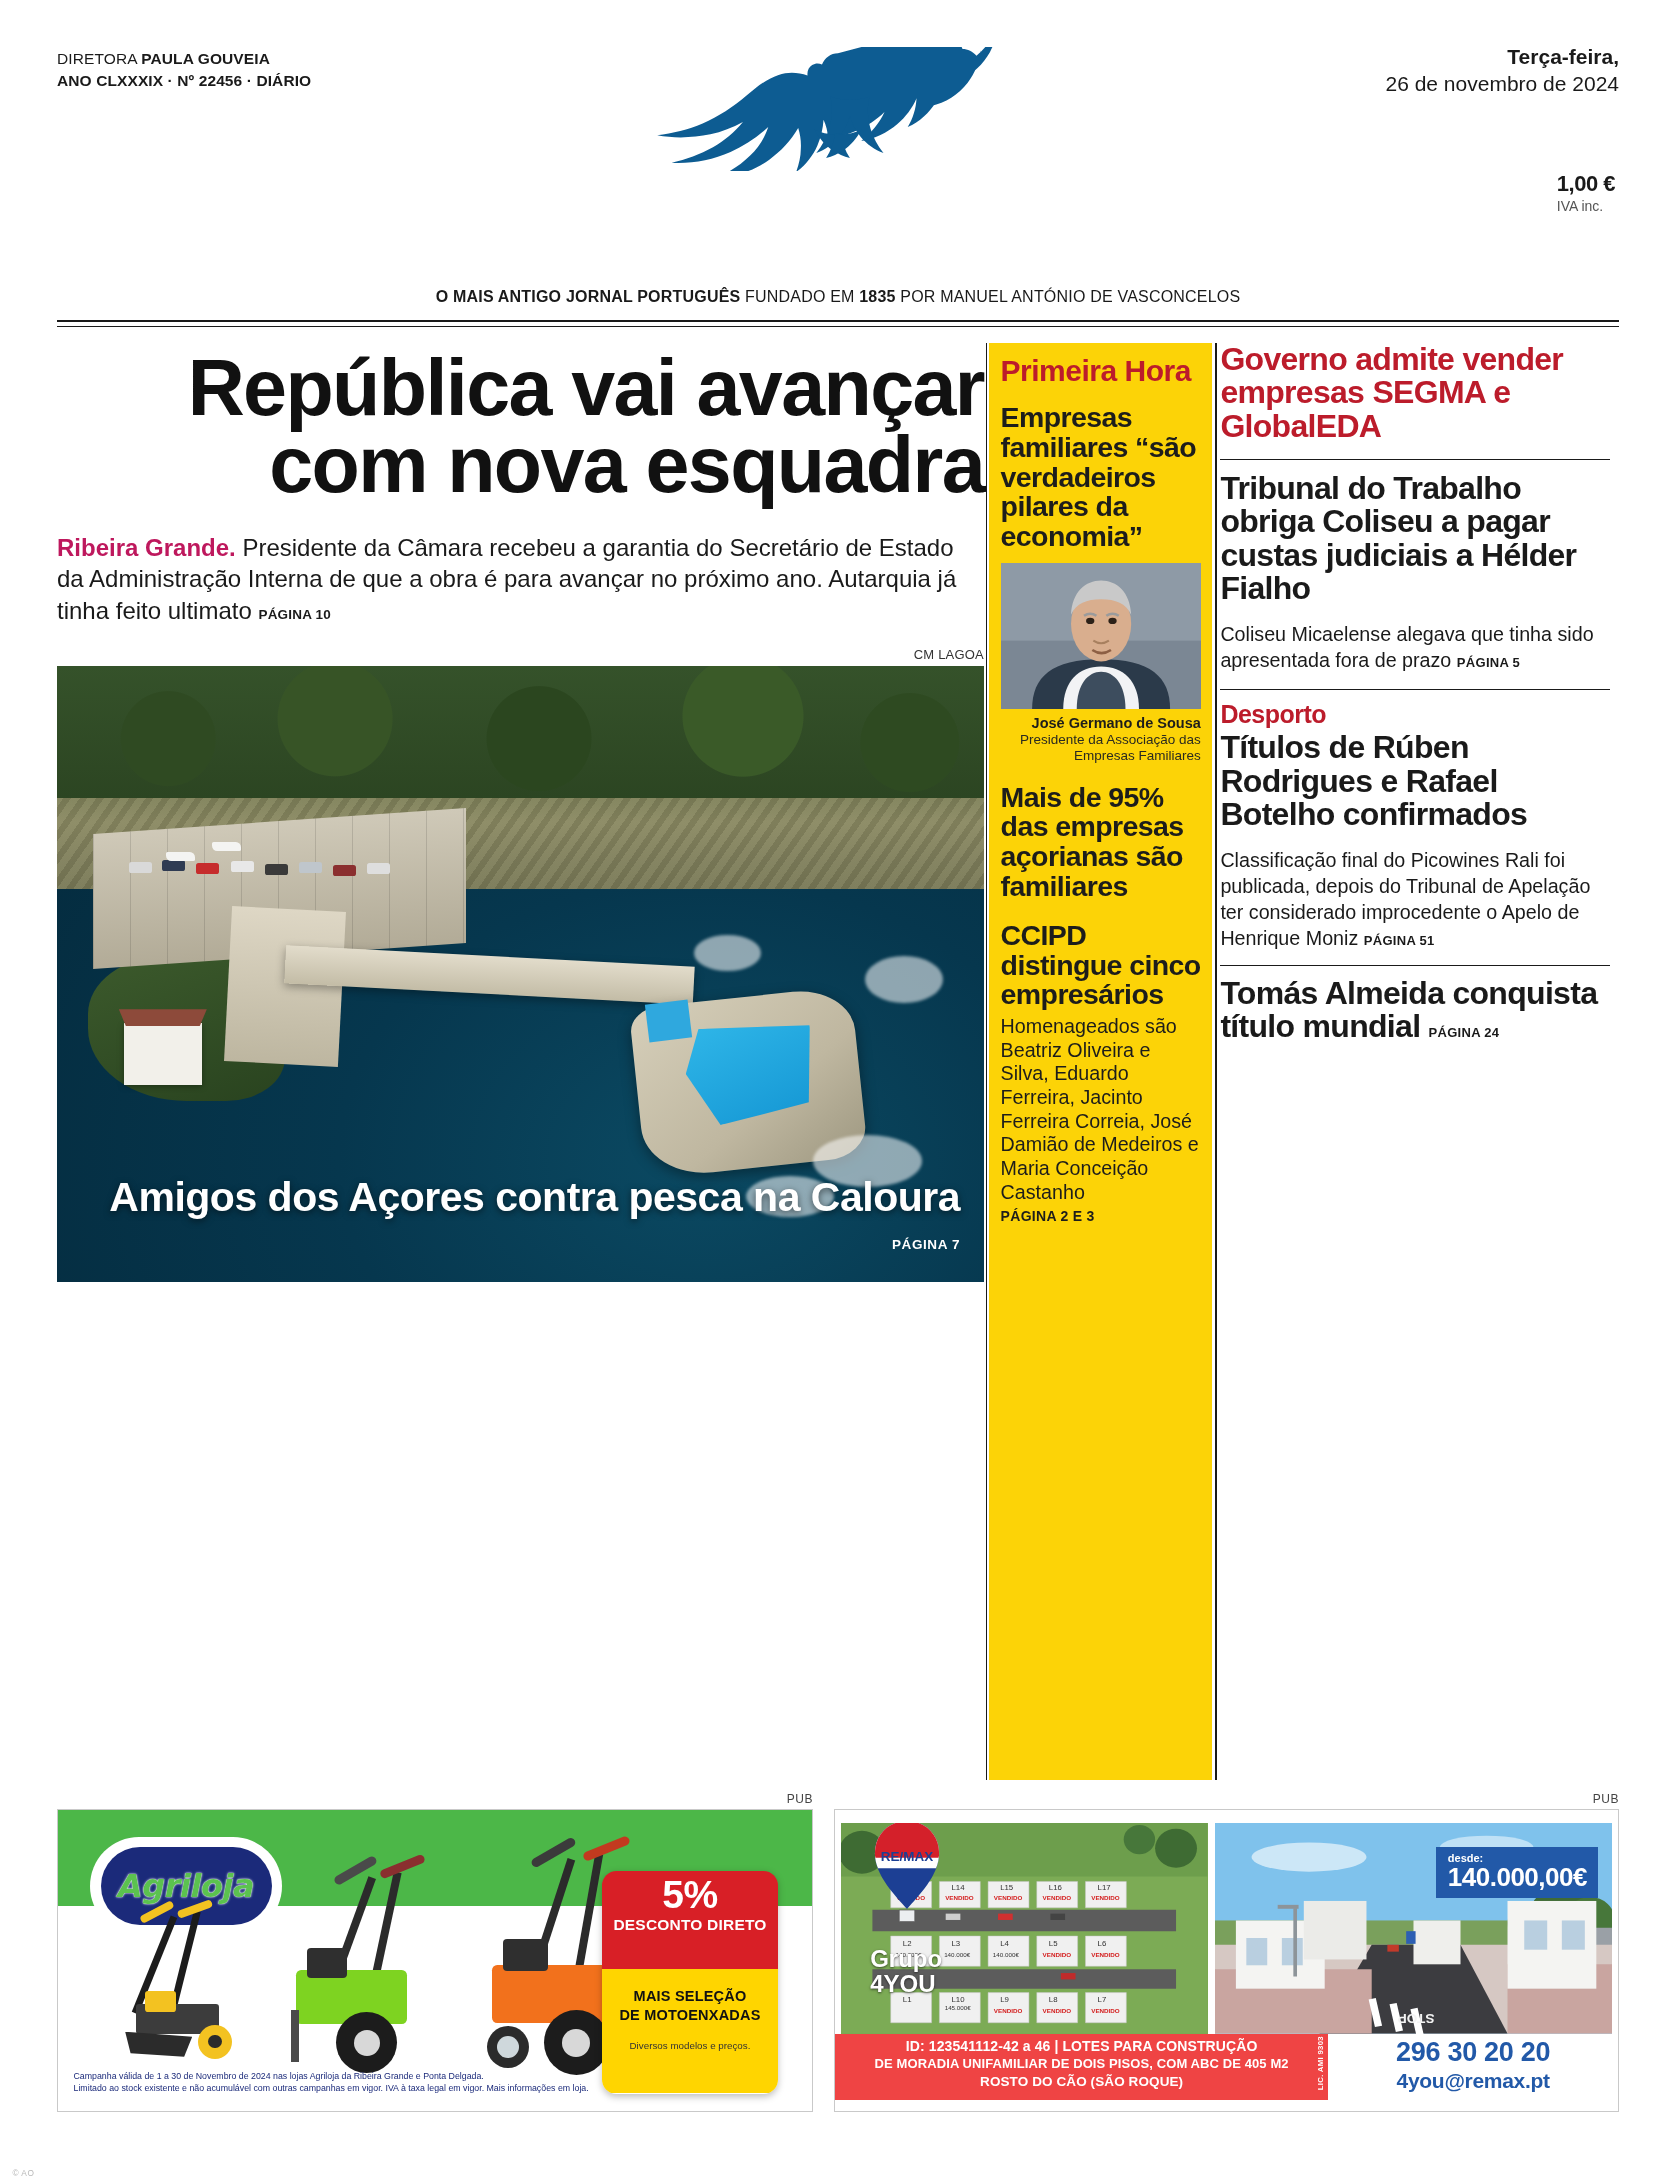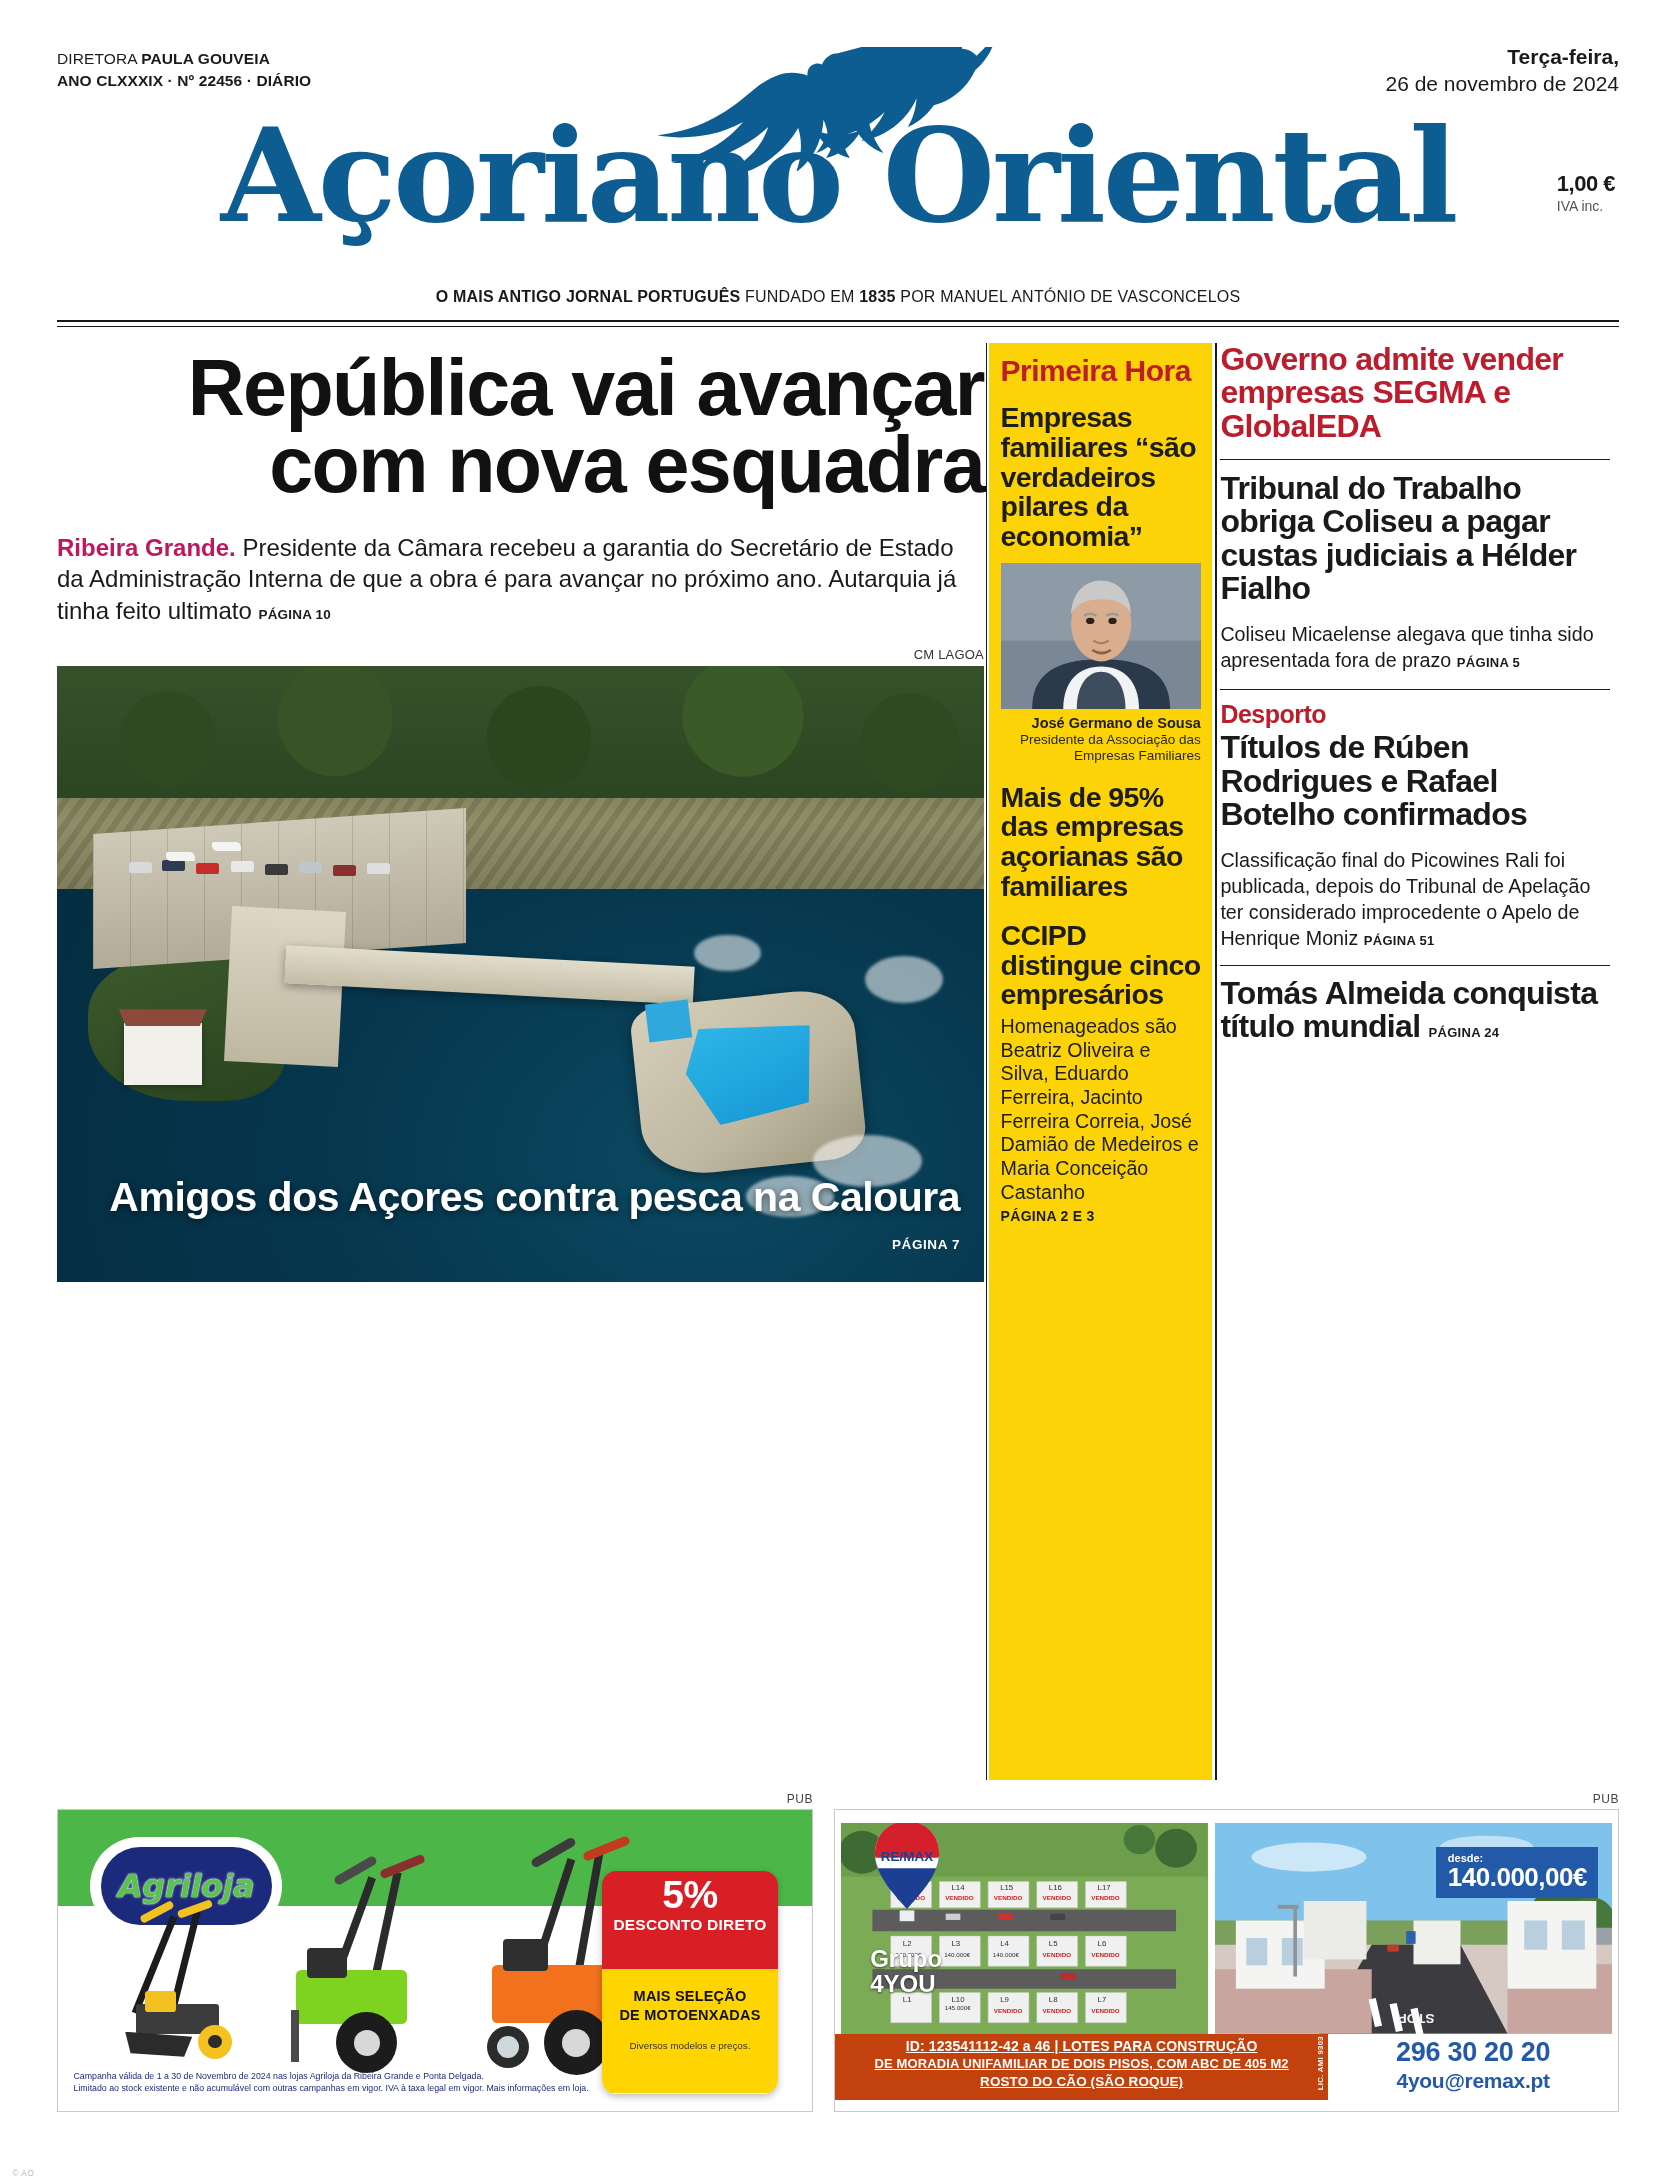--- a/index.html
+++ b/index.html
@@ -171,21 +171,21 @@
     font-size: 24px; font-weight: 700; line-height: 1.02;
     text-shadow: 0 1px 2.6px rgba(0,0,0,.6);
   }
   .price-tag {
     position: absolute; right: 13.5px; top: 24px; background: #2259a8; color: #fff;
     padding: 5.2px 11.4px 7.2px 11.4px; z-index: 4; text-align: left;
   }
   .price-tag .desde { font-size: 11px; font-weight: 700; }
   .price-tag .val { font-size: 26px; font-weight: 700; line-height: 1; letter-spacing: -0.5px; }
   .rmx-bottom { display: flex; height: 66px; }
-  .rmx-blue { flex: 0 0 63%; background: #c2410c; color: #fff; text-align: center; padding: 4.1px 3.1px 0 3.1px; position: relative; text-decoration: underline; }
+  .rmx-blue { flex: 0 0 63%; background: #ef4444; color: #fff; text-align: center; padding: 4.1px 3.1px 0 3.1px; position: relative; }
   .rmx-b1 { font-size: 14px; font-weight: 700; letter-spacing: 0.1px; }
   .rmx-b2 { font-size: 13px; font-weight: 700; margin-top: 2.6px; letter-spacing: 0.1px; }
   .rmx-b3 { font-size: 13.5px; font-weight: 700; margin-top: 3.1px; letter-spacing: 0.1px; }
   .rmx-lic {
     position: absolute; right: 3.1px; top: 2.1px; font-size: 7.8px; font-weight: 700;
     writing-mode: vertical-rl; transform: rotate(180deg); color: #fff; letter-spacing: 0.3px;
   }
   .rmx-white { flex: 1; background: #fff; color: #2259a8; text-align: center; padding-top: 3.1px; }
   .rmx-phone { font-size: 27px; font-weight: 700; letter-spacing: -0.3px; }
   .rmx-mail { font-size: 21px; font-weight: 700; margin-top: 1px; letter-spacing: -0.3px; }
@@ -259,21 +259,20 @@
     <svg class="eagle" viewBox="0 0 1030 240" aria-hidden="true">
       <g fill="#0d5c92">
         <path d="M515 12c-14 0-26 9-31 22-6-3-13-3-19 1-7 4-10 12-9 20-18-6-38-7-56-1-24 8-43 24-62 40-26 22-54 41-85 54-28 12-58 19-88 23 34 6 69 5 103-2 22-5 43-13 63-24-16 20-36 36-58 49-25 14-52 24-80 30 39 2 78-5 114-21 27-12 51-28 73-48-7 21-19 40-35 55-18 18-40 32-63 42 36-1 71-13 100-34 23-16 42-37 56-61 4 13 6 27 5 41 0 15-4 30-9 44 18-13 32-31 41-51 7-16 11-33 12-50 5 11 8 23 9 35 30-3 59-13 84-30 9-6 17-12 25-20-10 22-26 41-45 56 26-4 50-16 70-33 16-14 29-31 37-50-1 20-7 39-17 56 23-10 42-28 55-49 11-17 17-36 19-56-4 24-14 46-29 64 28-6 53-22 71-45 14-18 23-40 26-63-7 23-21 43-40 58 24-12 44-31 57-54 10-19 16-40 16-61-6 27-21 51-42 68-7-8-17-13-27-13-4-12-15-20-28-20-3-12-14-21-27-21z"></path>
         <path d="M515 12c14 0 26 9 31 22 6-3 13-3 19 1 7 4 10 12 9 20 18-6 38-7 56-1 24 8 43 24 62 40 26 22 54 41 85 54 28 12 58 19 88 23-34 6-69 5-103-2-22-5-43-13-63-24 16 20 36 36 58 49 25 14 52 24 80 30-39 2-78-5-114-21-27-12-51-28-73-48 7 21 19 40 35 55 18 18 40 32 63 42-36-1-71-13-100-34-23-16-42-37-56-61-4 13-6 27-5 41 0 15 4 30 9 44-18-13-32-31-41-51-7-16-11-33-12-50-5 11-8 23-9 35-30-3-59-13-84-30-9-6-17-12-25-20 10 22 26 41 45 56-26-4-50-16-70-33-16-14-29-31-37-50 1 20 7 39 17 56-23-10-42-28-55-49-11-17-17-36-19-56 4 24 14 46 29 64-28-6-53-22-71-45-14-18-23-40-26-63 7 23 21 43 40 58-24-12-44-31-57-54-10-19-16-40-16-61 6 27 21 51 42 68 7-8 17-13 27-13 4-12 15-20 28-20 3-12 14-21 27-21z" transform="translate(1030,0) scale(-1,1)" opacity="0"></path>
         <path d="M500 96c5 20 4 42-2 62-5 17-14 33-25 47 17-6 32-17 44-31 10-12 17-26 21-41 4 15 11 29 21 41 12 14 27 25 44 31-11-14-20-30-25-47-6-20-7-42-2-62-24 9-52 9-76 0z"></path>
         <path d="M470 160c8 16 20 30 35 40 10 7 21 12 33 15-9-14-15-30-17-47-17 2-35 0-51-8z"></path>
         <path d="M560 160c-8 16-20 30-35 40-10 7-21 12-33 15 9-14 15-30 17-47 17 2 35 0 51-8z"></path>
       </g>
     </svg>
 
-    <div class="wordmark">Açoriano Oriental</div>
 
     <div class="price">
       <div class="amt">1,00 €</div>
       <div class="iva">IVA inc.</div>
     </div>
   </div>
 
   <div class="tagline"><span class="b">O MAIS ANTIGO JORNAL PORTUGUÊS</span><span class="n"> FUNDADO EM </span><span class="b">1835</span><span class="n"> POR MANUEL ANTÓNIO DE VASCONCELOS</span></div>
 
   <div class="rule-double"></div>

